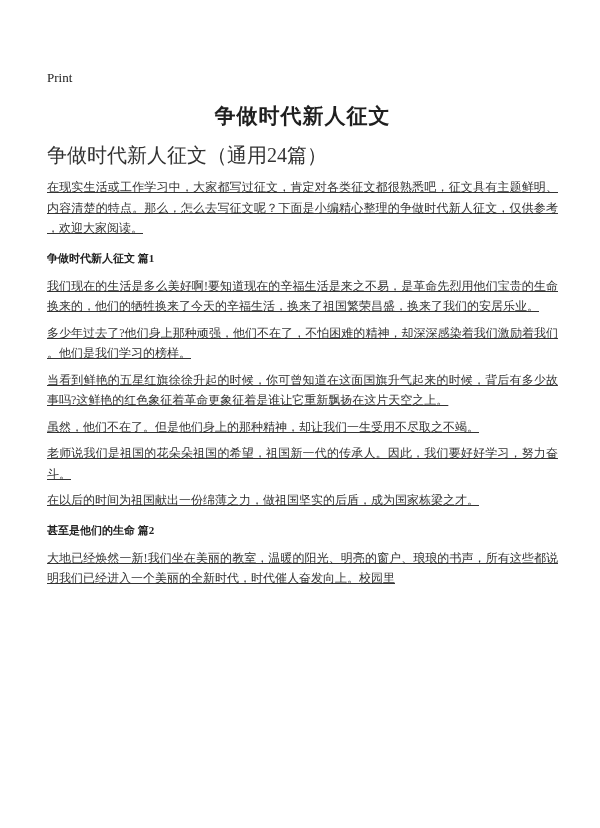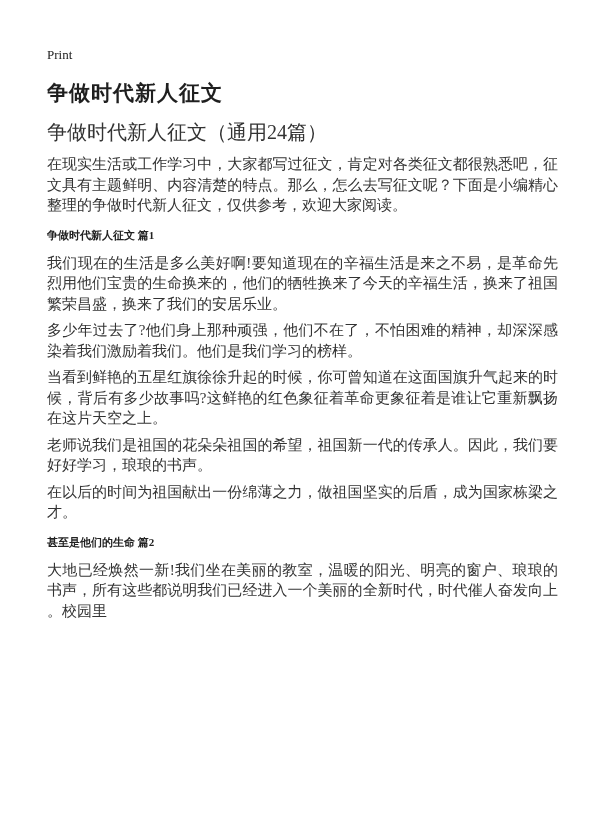--- a/index.html
+++ b/index.html
@@ -11,50 +11,52 @@
     width: 600px;
     height: 828px;
     overflow: hidden;
     font-family: "Liberation Serif", "DejaVu Serif", serif;
     color: #333333;
   }
   .page {
     box-sizing: border-box;
     width: 600px;
     height: 828px;
-    padding: 45px 42px 0 47px;
+    padding: 68px 42px 0 47px;
     background: #ffffff;
   }
   .print-label {
     font-size: 13px;
     line-height: 16px;
     color: #222222;
     cursor: pointer;
     display: inline-block;
   }
   .doc-title {
     font-size: 21px;
     font-weight: 700;
+    text-align: center;
     margin: 17px 0 0 0;
     line-height: 26px;
     color: #1f1f1f;
     letter-spacing: 1px;
   }
   .subtitle {
     font-size: 20px;
     line-height: 20px;
     margin: 16px 0 0 0;
   }
   .para {
-    font-size: 15px;
+    font-size: 12px;
     line-height: 20.5px;
     margin: 6px 0 0 0;
     text-align: justify;
     line-break: anywhere;
     overflow-wrap: break-word;
+    text-decoration: underline;
   }
   .intro {
     margin-top: 12px;
   }
   .sec-heading {
     font-size: 11px;
     font-weight: 700;
     line-height: 21px;
     margin: 9px 0 7px 0;
     color: #222222;
@@ -70,18 +72,19 @@
 
   <p class="subtitle">争做时代新人征文（通用24篇）</p>
 
   <p class="para intro">在现实生活或工作学习中，大家都写过征文，肯定对各类征文都很熟悉吧，征文具有主题鲜明、内容清楚的特点。那么，怎么去写征文呢？下面是小编精心整理的争做时代新人征文，仅供参考，欢迎大家阅读。</p>
 
   <div id="sections">
       <h2 class="sec-heading">争做时代新人征文 篇1</h2>
       <p class="para">我们现在的生活是多么美好啊!要知道现在的辛福生活是来之不易，是革命先烈用他们宝贵的生命换来的，他们的牺牲换来了今天的辛福生活，换来了祖国繁荣昌盛，换来了我们的安居乐业。</p>
       <p class="para">多少年过去了?他们身上那种顽强，他们不在了，不怕困难的精神，却深深感染着我们激励着我们。他们是我们学习的榜样。</p>
       <p class="para">当看到鲜艳的五星红旗徐徐升起的时候，你可曾知道在这面国旗升气起来的时候，背后有多少故事吗?这鲜艳的红色象征着革命更象征着是谁让它重新飘扬在这片天空之上。</p>
-      <p class="para">老师说我们是祖国的花朵朵祖国的希望，祖国新一代的传承人。因此，我们要好好学习，琅琅的书声。</p>
+      <p class="para">虽然，他们不在了。但是他们身上的那种精神，却让我们一生受用不尽取之不竭。</p>
+      <p class="para">老师说我们是祖国的花朵朵祖国的希望，祖国新一代的传承人。因此，我们要好好学习，努力奋斗。</p>
       <p class="para">在以后的时间为祖国献出一份绵薄之力，做祖国坚实的后盾，成为国家栋梁之才。</p>
       <h2 class="sec-heading">甚至是他们的生命 篇2</h2>
       <p class="para">大地已经焕然一新!我们坐在美丽的教室，温暖的阳光、明亮的窗户、琅琅的书声，所有这些都说明我们已经进入一个美丽的全新时代，时代催人奋发向上。校园里</p>
     </div>
 </div>
 
 </body></html>

